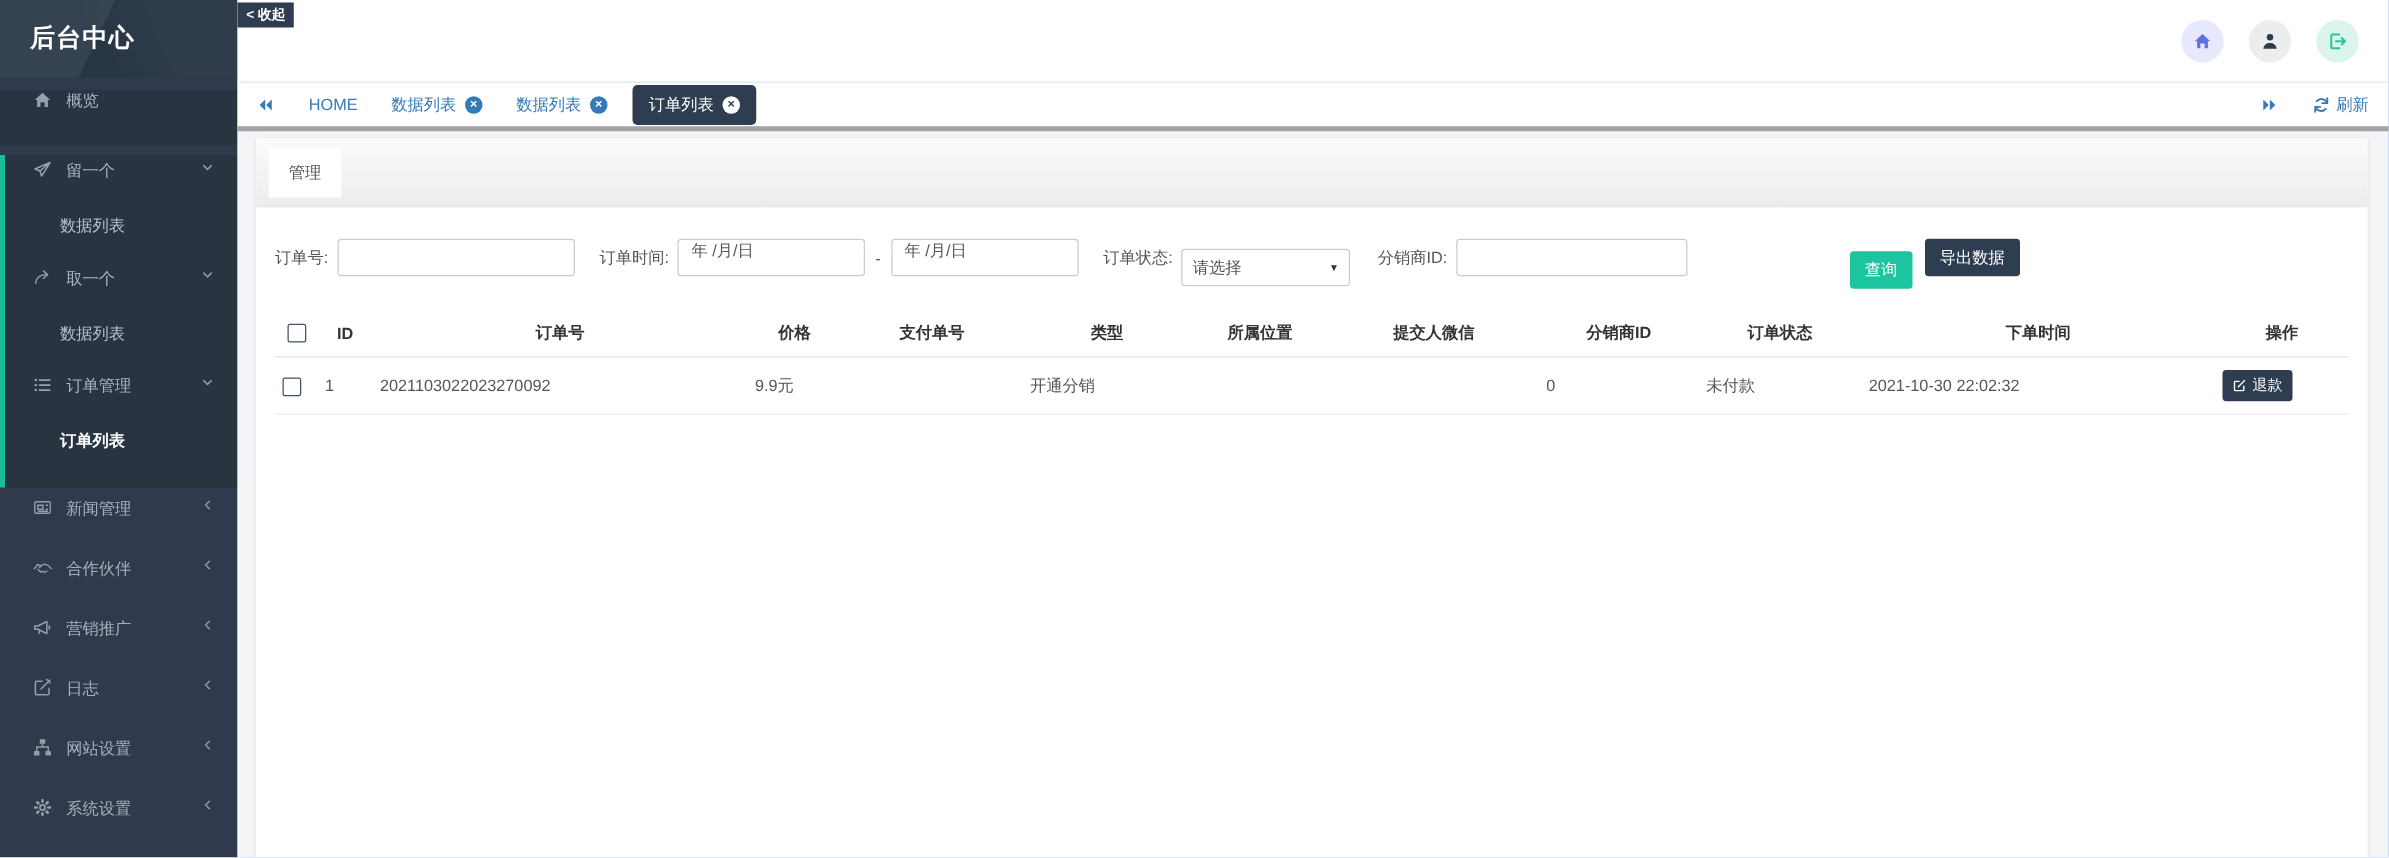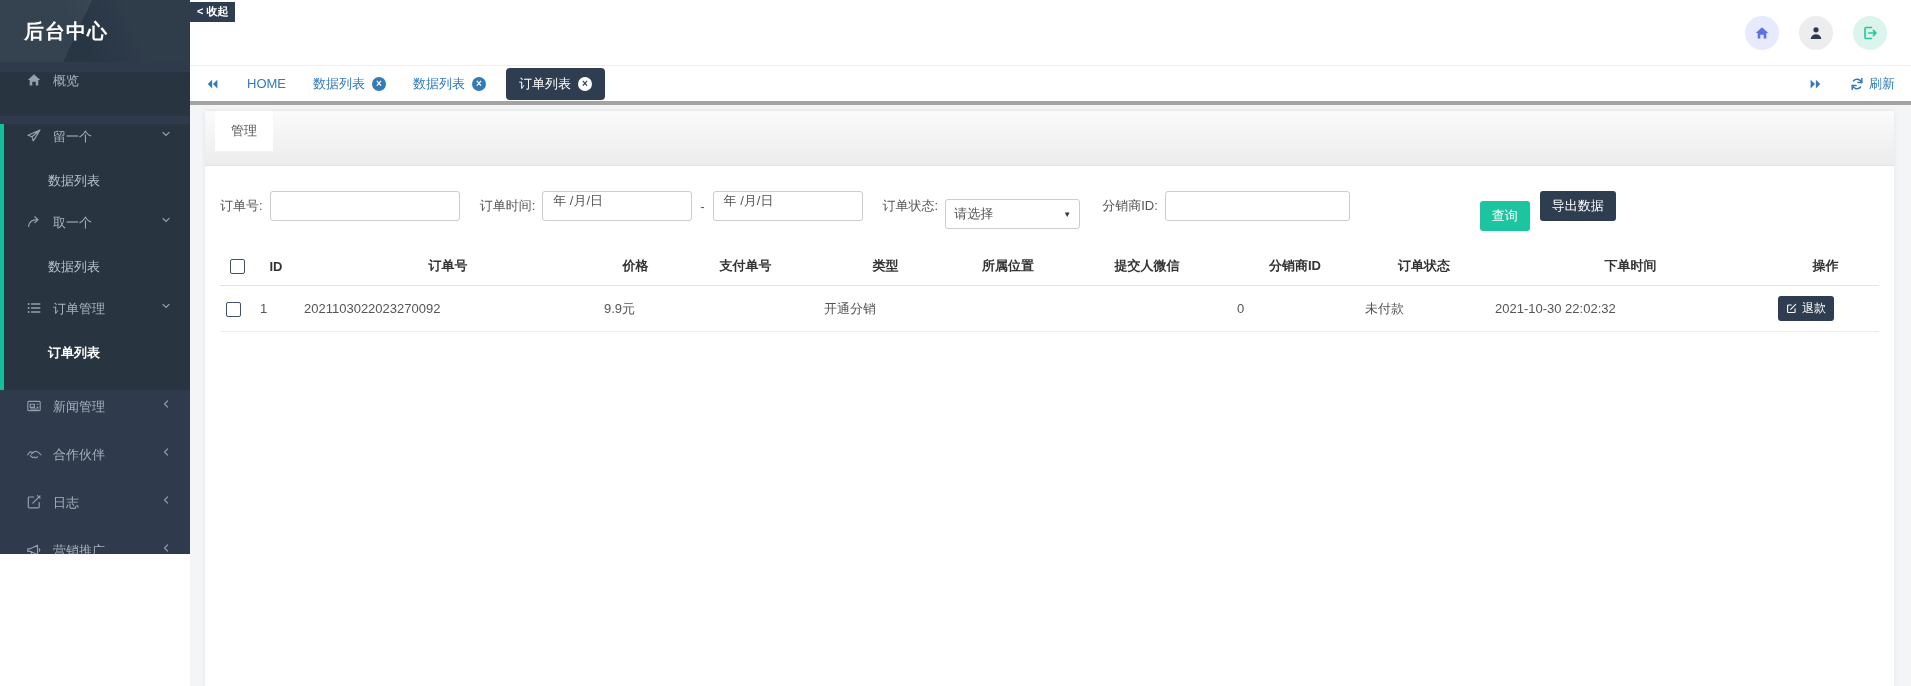--- a/index.html
+++ b/index.html
@@ -1,21 +1,21 @@
 <!DOCTYPE html>
 <html><head>
 <meta charset="utf-8">
 <style>
   * { margin:0; padding:0; box-sizing:border-box; }
   html,body { width:1911px; height:686px; overflow:hidden; background:#fff; }
   body { font-family:"Liberation Sans","DejaVu Sans",sans-serif; font-size:13px; color:#555; }
   .app { width:1911px; height:686px; display:flex; }
 
   
-  .sidebar { width:190px; flex-shrink:0; background:#2f3b4c; color:#aab4c0; height:554px; overflow:hidden; }
+  .sidebar { width:190px; flex-shrink:0; background:#2f3b4c; color:#aab4c0; height:686px; overflow:hidden; }
   .logo { height:62px; line-height:62px; padding-left:24px; color:#fff; font-size:20px; font-weight:bold; letter-spacing:1px;
           background-color:#2c3a4a;
           background-image:linear-gradient(115deg, rgba(255,255,255,.05) 0 42%, rgba(0,0,0,.06) 42% 100%),
                            linear-gradient(245deg, rgba(255,255,255,.03) 0 30%, rgba(0,0,0,.04) 60% 100%); }
   .nav-item { height:44px; display:flex; align-items:flex-start; padding:0 18px 0 26px; font-size:13px; cursor:pointer; white-space:nowrap; }
   .nav-item .icon { width:16px; height:16px; margin-right:11px; display:inline-flex; flex-shrink:0; opacity:.85; }
   .nav-item .chev { margin-left:auto; display:inline-flex; opacity:.8; }
   .nav-single { background:#283440; margin:10px 0 8px 0; }
   .nav-group { background:#283440; border-left:4px solid #1abc9c; padding:4px 0; margin-bottom:8px; }
   .nav-group .nav-item { padding-left:22px; }
@@ -42,21 +42,21 @@
   .tab.active { background:#2e3d50; color:#fff; border-radius:4px; padding:7px 13px; margin-left:20px; }
   .close-dot { width:14px; height:14px; border-radius:50%; background:#337ab7; color:#fff; font-size:10px; font-weight:bold;
                display:inline-flex; align-items:center; justify-content:center; line-height:1; cursor:pointer; }
   .tab.active .close-dot { background:#fff; color:#2e3d50; }
   .tabbar-right { margin-left:auto; display:flex; align-items:center; gap:28px; }
   .refresh-link { color:#337ab7; display:inline-flex; align-items:center; gap:5px; cursor:pointer; }
 
   .content { flex:1; background:#f4f5f6; padding:6px 17px 0 15px; overflow:hidden; }
   .panel { background:#fff; height:100%; box-shadow:0 0 5px rgba(0,0,0,.08); }
   .panel-head { height:55px; background:linear-gradient(#fbfbfb,#ececec); border-bottom:1px solid #e2e2e2;
-                display:flex; align-items:flex-start; padding-left:10px; }
+                display:flex; align-items:center; padding-left:10px; }
   .panel-tab { background:#fff; height:40px; line-height:40px; padding:0 16px; color:#555; border-radius:3px 3px 0 0; cursor:pointer; }
   .panel-body { background:#fff; padding:15px 15px 0 15px; height:calc(100% - 55px); }
 
   
   .filters { display:flex; align-items:center; color:#555; }
   .f-label { margin-right:7px; white-space:nowrap; }
   .f-input { height:30px; border:1px solid #cccccc; border-radius:3px; background:#fff; outline:none; font-size:13px;
              color:#333; padding:0 8px; font-family:"Liberation Sans","DejaVu Sans",sans-serif; }
   .w-order { width:190px; margin-right:20px; }
   .date-box { width:150px; display:flex; align-items:flex-start; padding:0 10px; color:#555; cursor:text; }
@@ -178,58 +178,74 @@
       </span>
       <span>合作伙伴</span>
       <span class="chev">
         <svg width="12" height="12" viewBox="0 0 16 16" fill="none" stroke="currentColor" stroke-width="1.6" stroke-linecap="round">
             <path d="M10 4 6 8l4 4"></path>
           </svg>
       </span>
     </div>
     <div class="nav-item nav-plain">
       <span class="icon">
+        <svg width="16" height="16" viewBox="0 0 16 16" fill="none" stroke="currentColor" stroke-width="1.2" stroke-linejoin="round">
+            <path d="M1.8 6.8v2.6h2.4l7.3 3.4V3.2L4.2 6.8z"></path>
+            <path d="M5.4 9.8v3.2M13 6.5a2.2 2.2 0 0 1 0 3"></path>
+          </svg>
+      </span>
+      <span>营销推广</span>
+      <span class="chev">
+        <svg width="12" height="12" viewBox="0 0 16 16" fill="none" stroke="currentColor" stroke-width="1.6" stroke-linecap="round">
+            <path d="M10 4 6 8l4 4"></path>
+          </svg>
+      </span>
+    </div>
+    <div class="nav-item nav-plain">
+      <span class="icon">
         <svg width="16" height="16" viewBox="0 0 16 16" fill="none" stroke="currentColor" stroke-width="1.2" stroke-linecap="round" stroke-linejoin="round">
             <path d="M13.2 8.6v4.2a1 1 0 0 1-1 1H3.3a1 1 0 0 1-1-1V4a1 1 0 0 1 1-1h4.4"></path>
             <path d="M6.8 9.2 14 2M11.5 1.6l2.6 2.6"></path>
           </svg>
       </span>
       <span>日志</span>
-      <span class="chev">
-        <svg width="12" height="12" viewBox="0 0 16 16" fill="none" stroke="currentColor" stroke-width="1.6" stroke-linecap="round">
-            <path d="M10 4 6 8l4 4"></path>
-          </svg>
-      </span>
-    </div>
-    <div class="nav-item nav-plain">
-      <span class="icon">
-        <svg width="16" height="16" viewBox="0 0 16 16" fill="none" stroke="currentColor" stroke-width="1.2" stroke-linejoin="round">
-            <path d="M1.8 6.8v2.6h2.4l7.3 3.4V3.2L4.2 6.8z"></path>
-            <path d="M5.4 9.8v3.2M13 6.5a2.2 2.2 0 0 1 0 3"></path>
-          </svg>
-      </span>
-      <span>营销推广</span>
       <span class="chev">
         <svg width="12" height="12" viewBox="0 0 16 16" fill="none" stroke="currentColor" stroke-width="1.6" stroke-linecap="round">
             <path d="M10 4 6 8l4 4"></path>
           </svg>
       </span>
     </div>
     <div class="nav-item nav-plain">
       <span class="icon">
         <svg width="16" height="16" viewBox="0 0 16 16">
             <g fill="currentColor">
               <rect x="5.8" y="1.4" width="4.4" height="3.6" rx=".5"></rect>
               <rect x="1.2" y="10.8" width="4.4" height="3.6" rx=".5"></rect>
               <rect x="10.4" y="10.8" width="4.4" height="3.6" rx=".5"></rect>
             </g>
             <path d="M8 5v2.6M3.4 10.8V7.6h9.2v3.2" fill="none" stroke="currentColor" stroke-width="1.1"></path>
           </svg>
       </span>
       <span>网站设置</span>
+      <span class="chev">
+        <svg width="12" height="12" viewBox="0 0 16 16" fill="none" stroke="currentColor" stroke-width="1.6" stroke-linecap="round">
+            <path d="M10 4 6 8l4 4"></path>
+          </svg>
+      </span>
+    </div>
+    <div class="nav-item nav-plain">
+      <span class="icon">
+        <svg width="16" height="16" viewBox="0 0 16 16">
+            <circle cx="8" cy="8" r="2.1" fill="none" stroke="currentColor" stroke-width="1.3"></circle>
+            <g stroke="currentColor" stroke-width="2" stroke-linecap="round">
+              <path d="M8 2v1.4M8 12.6V14M2 8h1.4M12.6 8H14M3.8 3.8l1 1M11.2 11.2l1 1M12.2 3.8l-1 1M4.8 11.2l-1 1"></path>
+            </g>
+          </svg>
+      </span>
+      <span>系统设置</span>
       <span class="chev">
         <svg width="12" height="12" viewBox="0 0 16 16" fill="none" stroke="currentColor" stroke-width="1.6" stroke-linecap="round">
             <path d="M10 4 6 8l4 4"></path>
           </svg>
       </span>
     </div>
   </aside>
 
   <div class="main">
 

